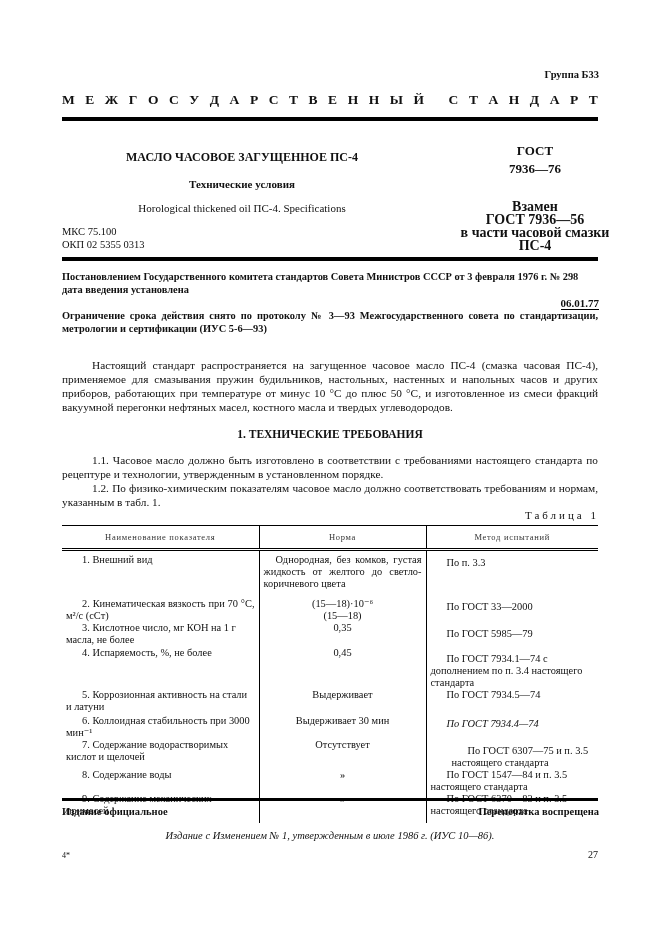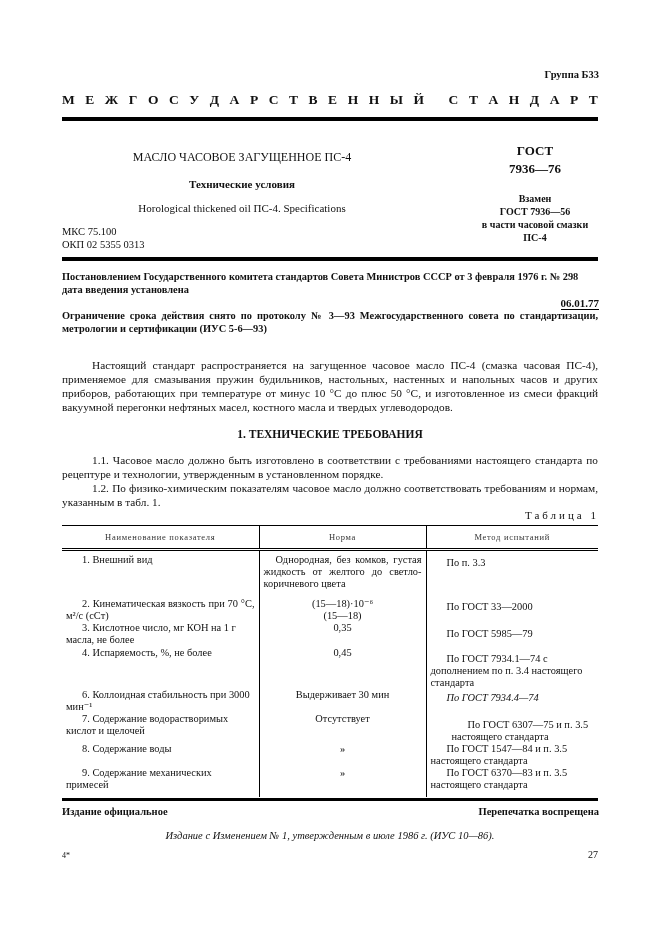--- a/index.html
+++ b/index.html
@@ -14,28 +14,28 @@
 
   .group { right: 62px; top: 69px; font-size: 10.5px; font-weight: bold; }
   .banner {
     left: 62px; top: 92px; width: 536px;
     font-size: 13.5px; font-weight: bold;
     display: flex; justify-content: space-between;
   }
   .thickline { background: #000; height: 4px; }
 
   .title { left: 62px; width: 360px; text-align: center; }
-  .title-main { top: 150px; font-size: 12px; font-weight: normal; }
+  .title-main { top: 150px; font-size: 12px; font-weight: bold; }
   .title-sub { top: 178px; font-size: 11px; font-weight: bold; }
   .title-en { top: 202px; font-size: 11px; }
   .codes { left: 62px; top: 226px; font-size: 10.5px; line-height: 12.5px; }
 
   .gost-box { left: 450px; width: 170px; text-align: center; font-weight: bold; }
   .gost-num { top: 142px; font-size: 13px; line-height: 18px; }
-  .replace { top: 192px; font-size: 10px; line-height: 13px; }
+  .replace { top: 200px; font-size: 14px; line-height: 13px; }
 
   .decree { left: 62px; width: 536px; font-size: 10.4px; font-weight: bold; line-height: 13px; }
   .date-intro { right: 62px; top: 297px; font-size: 11px; font-weight: bold; border-bottom: 1px solid #000; }
 
   .para { left: 62px; width: 536px; font-size: 11.3px; line-height: 14px; text-align: justify; }
   .indent { text-indent: 30px; }
   .section-h { left: 62px; width: 536px; top: 428px; text-align: center; font-size: 11.5px; font-weight: bold; }
   .table-cap { right: 62px; top: 509px; font-size: 11px; letter-spacing: 3px; text-align: center; }
 
   table.spec {
@@ -179,20 +179,31 @@
           <div class="ind">4. Испаряемость, %, не более</div>
         </td>
       <td class="c2">
           <div>0,45</div>
         </td>
       <td class="c3" style="padding-top:6px;">
           <div class="ind">По ГОСТ 7934.1—74 с дополнением по п. 3.4 настоящего стандарта</div>
         </td>
     </tr>
     <tr>
+      <td class="c1" style="height:26px;">
+          <div class="ind">5. Коррозионная активность на стали и латуни</div>
+        </td>
+      <td class="c2">
+          <div>Выдерживает</div>
+        </td>
+      <td class="c3">
+          <div class="ind">По ГОСТ 7934.5—74</div>
+        </td>
+    </tr>
+    <tr>
       <td class="c1" style="height:24px;">
           <div class="ind">6. Коллоидная стабильность при 3000 мин⁻¹</div>
         </td>
       <td class="c2">
           <div>Выдерживает 30 мин</div>
         </td>
       <td class="c3" style="padding-top:3px;font-style:italic;">
           <div class="ind">По ГОСТ 7934.4—74</div>
         </td>
     </tr>

